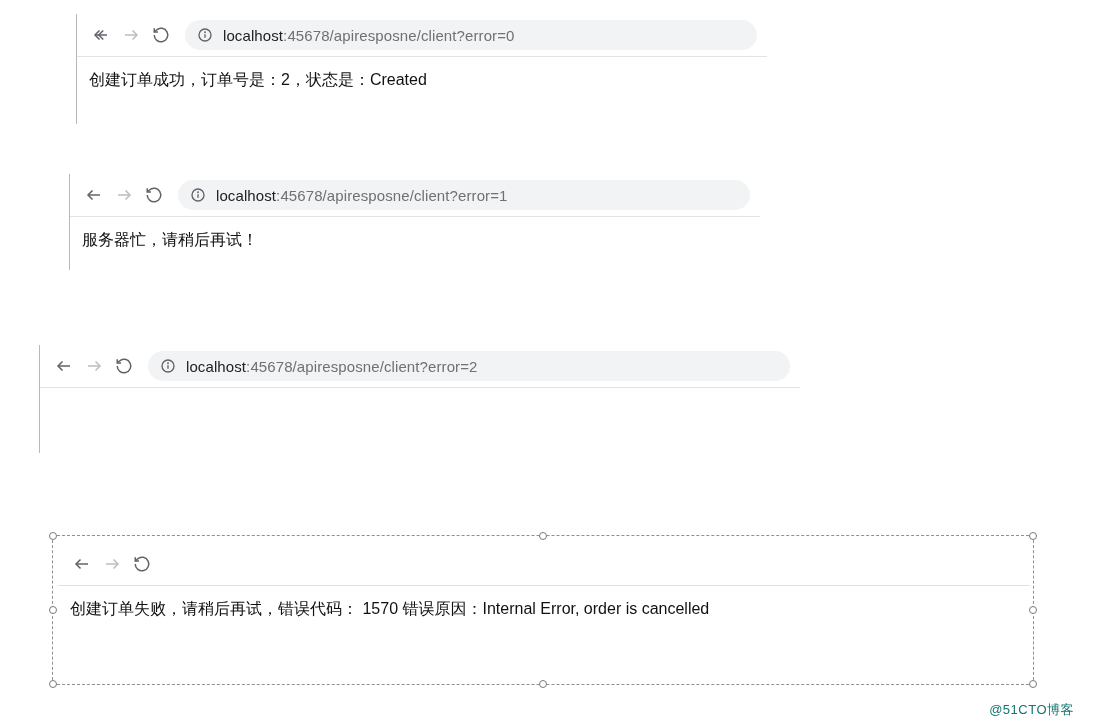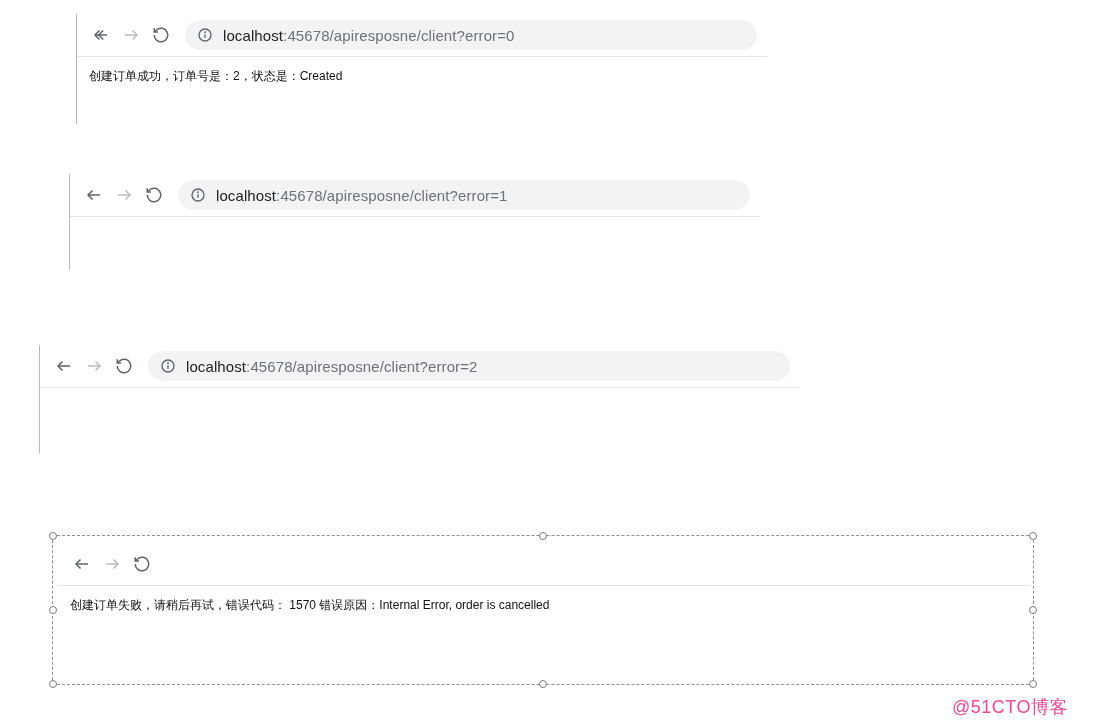--- a/index.html
+++ b/index.html
@@ -74,21 +74,21 @@
       letter-spacing: 0.1px;
     }
     .url-host { color: #202124; }
     .url-rest { color: #6e7175; }
     .divider {
       height: 1px;
       background: #e3e3e3;
     }
     .content {
       padding: 10px 12px 18px 12px;
-      font-size: 12px;
+      font-size: 16px;
       color: #111;
       line-height: 1.6;
     }
 
     
     .selection-frame {
       position: absolute;
       left: 52px;
       top: 535px;
       width: 982px;
@@ -108,24 +108,24 @@
     .h-tm { left: calc(50% - 4px); top: -4px; }
     .h-tr { right: -4px; top: -4px; }
     .h-ml { left: -4px; top: calc(50% - 4px); }
     .h-mr { right: -4px; top: calc(50% - 4px); }
     .h-bl { left: -4px; bottom: -4px; }
     .h-bm { left: calc(50% - 4px); bottom: -4px; }
     .h-br { right: -4px; bottom: -4px; }
 
     .watermark {
       position: absolute;
-      right: 30px;
+      right: 24px;
       bottom: 8px;
-      font-size: 18px;
-      color: #ec4899;
+      font-size: 13px;
+      color: #0f766e;
       letter-spacing: 0.5px;
     }
 
     svg { display: block; }
   </style>
 </head>
 <body>
 
 <div class="browser-panel panel-1">
   <div class="left-border"></div>
@@ -194,20 +194,21 @@
             <line x1="12" y1="11" x2="12" y2="16"></line>
             <circle cx="12" cy="8" r="0.5" fill="#5f6368"></circle>
           </svg>
       </span>
       <span class="url-text">
         <span class="url-host">localhost</span><span class="url-rest">:45678/apiresposne/client?error=1</span>
       </span>
     </div>
   </div>
   <div class="divider"></div>
+  <div class="content">服务器忙，请稍后再试！</div>
 </div>
 
 <div class="browser-panel panel-3">
   <div class="left-border"></div>
   <div class="toolbar">
     <div class="nav-btn">
       <svg width="18" height="18" viewBox="0 0 24 24" fill="none" stroke="#5f6368" stroke-width="2">
           <line x1="4" y1="12" x2="20" y2="12"></line>
           <polyline points="10 6 4 12 10 18"></polyline>
         </svg>

